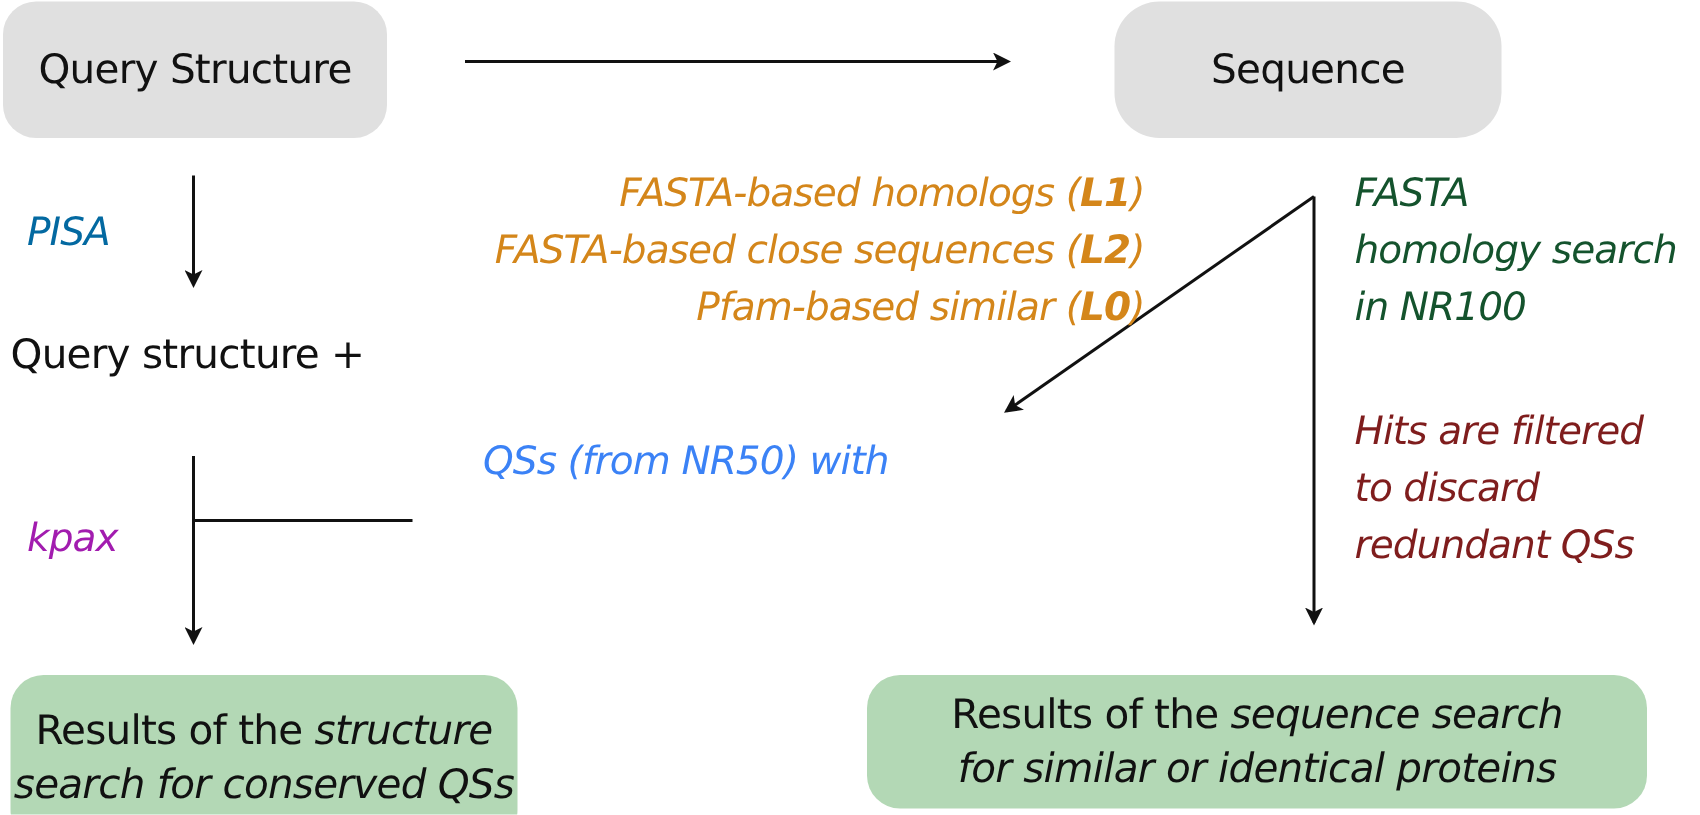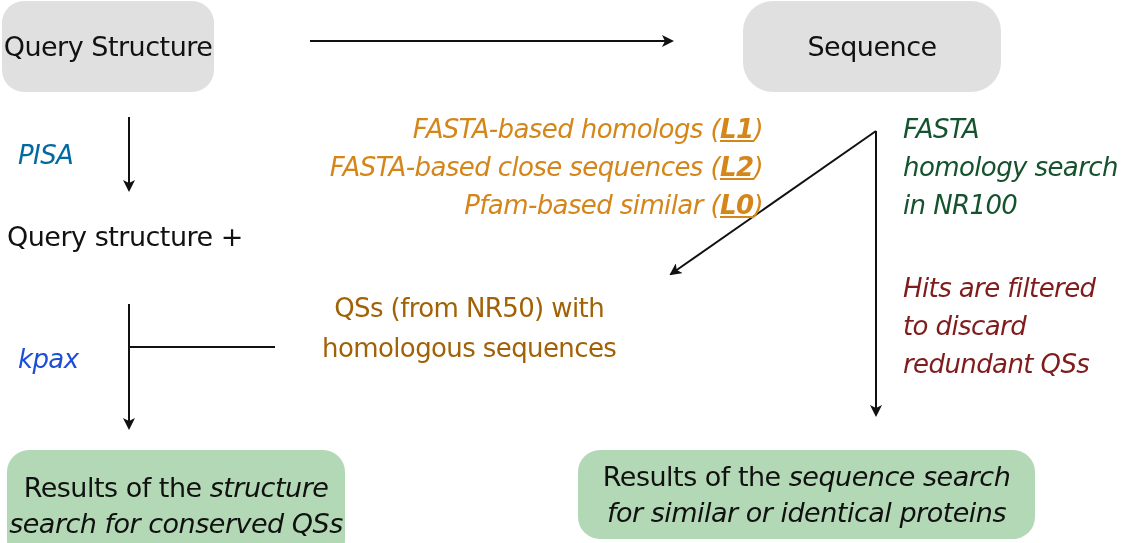--- a/index.html
+++ b/index.html
@@ -4,75 +4,74 @@
   <style>
     html, body { margin: 0; padding: 0; background: #ffffff; }
     body { width: 1133px; height: 543px; position: relative; overflow: hidden;
            font-family: "DejaVu Sans", "Liberation Sans", sans-serif; color: #111111; }
     .box { position: absolute; border-radius: 22px; display: flex; align-items: center;
            justify-content: center; text-align: center; box-sizing: border-box; }
     .box-gray { background: #e0e0e0; }
     .box-green { background: #b3d8b5; flex-direction: column; line-height: 36px; }
     .txt { position: absolute; white-space: nowrap; }
     .orange { color: #d4861a; font-style: italic; }
-    .black-it { color: #a16207; }
+    .black-it { font-style: italic; color: #3b82f6; }
     .lbl { font-size: 26px; letter-spacing: -0.6px; }
     .big { font-size: 27px; letter-spacing: -0.5px; }
     .right { text-align: right; }
-    b { font-weight: bold; text-decoration: underline; }
+    b { font-weight: bold; }
     svg.arrows { position: absolute; left: 0; top: 0; }
   </style>
 </head>
 <body>
 
 <svg class="arrows" width="1133" height="543" viewBox="0 0 1133 543">
   <defs>
     <marker id="ah" markerWidth="12" markerHeight="12" refX="10" refY="6" orient="auto" markerUnits="userSpaceOnUse">
       <path d="M0,0 L12,6 L0,12 L3,6 Z" fill="#111111"></path>
     </marker>
   </defs>
   <line x1="310" y1="41" x2="672" y2="41" stroke="#111111" stroke-width="2" marker-end="url(#ah)"></line>
   <line x1="129" y1="117" x2="129" y2="190" stroke="#111111" stroke-width="2" marker-end="url(#ah)"></line>
   <line x1="129" y1="304" x2="129" y2="428" stroke="#111111" stroke-width="2" marker-end="url(#ah)"></line>
   <line x1="129" y1="347" x2="275" y2="347" stroke="#111111" stroke-width="2"></line>
   <line x1="876" y1="131" x2="671" y2="274" stroke="#111111" stroke-width="2" marker-end="url(#ah)"></line>
   <line x1="876" y1="131" x2="876" y2="415" stroke="#111111" stroke-width="2" marker-end="url(#ah)"></line>
 </svg>
 
-<div class="box box-gray big" style="left: 2px; top: 1px; width: 212px; height: 91px; background: rgb(224, 224, 224);">
+<div class="box box-gray big" style="left: 2px; top: 1px; width: 256px; height: 91px; background: rgb(224, 224, 224);">
   <span>Query Structure</span>
 </div>
 
 <div class="box box-gray big" style="left: 743px; top: 1px; width: 258px; height: 91px; background: rgb(224, 224, 224); border-radius: 30px;">
   <span>Sequence</span>
 </div>
 
 <div class="txt orange lbl" style="left: 18px; top: 140px; color: #0369a1;">PISA</div>
 
 <div class="txt big" style="left:7px; top:218px; line-height:38px;">
   <div>Query structure +</div>
 </div>
 
-<div class="txt orange lbl" style="left: 18px; top: 344px; color: #1d4ed8;">kpax</div>
+<div class="txt orange lbl" style="left: 18px; top: 344px; color: #a21caf;">kpax</div>
 
 <div class="txt orange lbl right" style="right: 370px; top: 110px; line-height: 38px; color: rgb(212, 134, 26);">
   <div>
     <span>FASTA-based homologs (</span><b>L1</b><span>)</span>
   </div>
   <div>
     <span>FASTA-based close sequences (</span><b>L2</b><span>)</span>
   </div>
   <div>
     <span>Pfam-based similar (</span><b>L0</b><span>)</span>
   </div>
 </div>
 
 <div class="txt black-it lbl" style="left:322px; top:288px; line-height:40px; text-align:center;">
   <div>QSs (from NR50) with</div>
-  <div>homologous sequences</div>
 </div>
 
 <div class="txt orange lbl" style="left: 903px; top: 110px; line-height: 38px; color: #14532d;">
   <div>FASTA</div>
   <div>homology search</div>
   <div>in NR100</div>
 </div>
 
 <div class="txt orange lbl" style="left: 903px; top: 269px; line-height: 38px; color: #7f1d1d;">
   <div>Hits are filtered</div>
@@ -82,20 +81,20 @@
 
 <div class="box box-green big" style="left: 7px; top: 450px; width: 338px; height: 112px; background: rgb(179, 216, 181);">
   <div>
     <span>Results of the </span><i>structure</i>
   </div>
   <div>
     <i>search for conserved QSs</i>
   </div>
 </div>
 
-<div class="box box-green big" style="left: 578px; top: 450px; width: 457px; height: 89px; background: rgb(179, 216, 181);">
+<div class="box box-green big" style="left: 578px; top: 450px; width: 520px; height: 89px; background: rgb(179, 216, 181);">
   <div>
     <span>Results of the </span><i>sequence search</i>
   </div>
   <div>
     <i>for similar or identical proteins</i>
   </div>
 </div>
 
 </body></html>

